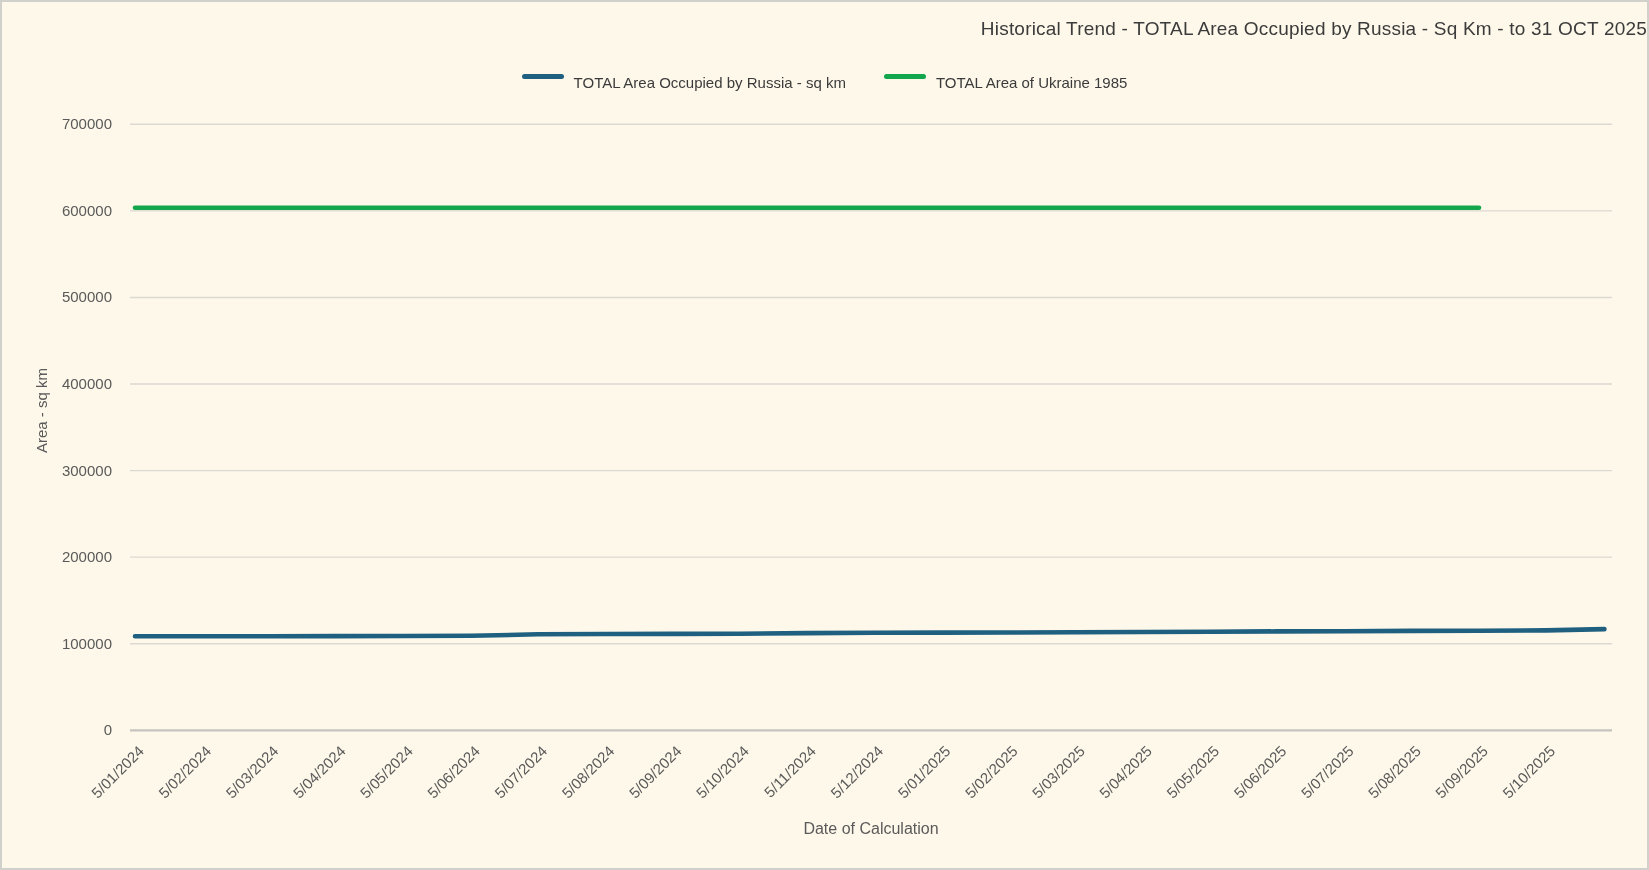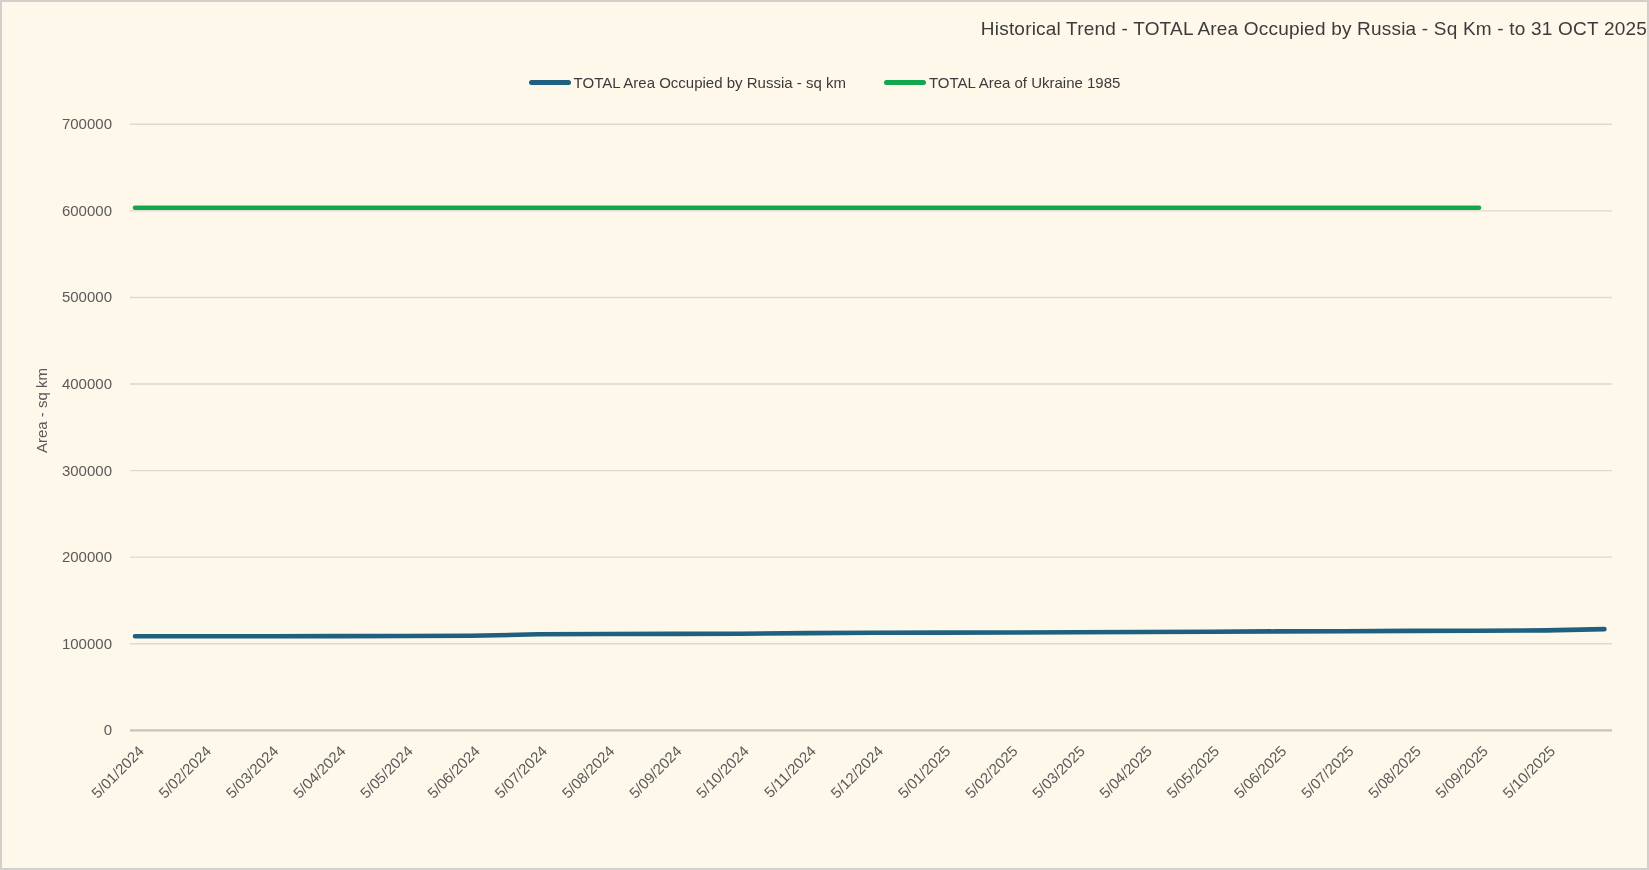--- a/index.html
+++ b/index.html
@@ -3,21 +3,21 @@
 <meta charset="utf-8">
 <style>
   html,body{margin:0;padding:0;background:#e8e6e0;}
   #page{position:relative;width:1649px;height:870px;background:#FEF8EA;
         border:2px solid #D2D0CA;box-sizing:border-box;overflow:hidden;
         font-family:"Liberation Sans", sans-serif;}
   .title{position:absolute;top:16px;left:0;width:100%;text-align:right;
          font-size:19px;color:#3B3B3B;letter-spacing:0.2px;}
   .legend{position:absolute;top:72px;left:0;width:100%;display:flex;
           justify-content:center;align-items:center;gap:38px;}
-  .legend-item{display:flex;align-items:center;gap:3px;cursor:default;}
+  .legend-item{display:flex;align-items:flex-start;gap:10px;cursor:default;}
   .swatch{display:inline-block;width:42px;height:5px;border-radius:3px;}
   .legend-label{font-size:15px;color:#3B3B3B;}
   svg{position:absolute;top:0;left:0;}
   .ylabel{position:absolute;left:-26px;top:400px;width:130px;text-align:center;
           transform:rotate(-90deg);transform-origin:center;
           font-size:15px;color:#5A5A5A;}
   .xlabel{position:absolute;top:818px;left:128px;width:1482px;text-align:center;
           font-size:16px;color:#5A5A5A;}
 </style>
 </head>
@@ -74,13 +74,14 @@
       <text x="0" y="0" text-anchor="end" font-size="15" fill="#5A5A5A" transform="translate(1285.4,750) rotate(-45)">5/06/2025</text>
       <text x="0" y="0" text-anchor="end" font-size="15" fill="#5A5A5A" transform="translate(1352.6000000000001,750) rotate(-45)">5/07/2025</text>
       <text x="0" y="0" text-anchor="end" font-size="15" fill="#5A5A5A" transform="translate(1419.8,750) rotate(-45)">5/08/2025</text>
       <text x="0" y="0" text-anchor="end" font-size="15" fill="#5A5A5A" transform="translate(1487,750) rotate(-45)">5/09/2025</text>
       <text x="0" y="0" text-anchor="end" font-size="15" fill="#5A5A5A" transform="translate(1554.2,750) rotate(-45)">5/10/2025</text>
       <polyline points="133.0,634.3 200.2,634.2 267.4,634.2 334.6,634.1 401.8,634.0 469.0,633.8 536.2,632.3 603.4,632.0 670.6,631.9 737.8,631.7 805.0,631.1 872.2,630.7 939.4,630.6 1006.6,630.5 1073.8,630.3 1141.0,630.0 1208.2,629.7 1275.4,629.4 1342.6,629.2 1409.8,628.9 1477.0,628.7 1544.2,628.4 1602.4,627.1" fill="none" stroke="#1F5F7F" stroke-width="4.6" stroke-linecap="round" stroke-linejoin="round"></polyline>
       <polyline points="133.0,205.7 200.2,205.7 267.4,205.7 334.6,205.7 401.8,205.7 469.0,205.7 536.2,205.7 603.4,205.7 670.6,205.7 737.8,205.7 805.0,205.7 872.2,205.7 939.4,205.7 1006.6,205.7 1073.8,205.7 1141.0,205.7 1208.2,205.7 1275.4,205.7 1342.6,205.7 1409.8,205.7 1477.0,205.7 1544.2,NaN" fill="none" stroke="#12A64D" stroke-width="4.6" stroke-linecap="round" stroke-linejoin="round"></polyline>
     </svg>
 
   <div class="ylabel">Area - sq km</div>
+  <div class="xlabel">Date of Calculation</div>
 </div>
 
 </body></html>

